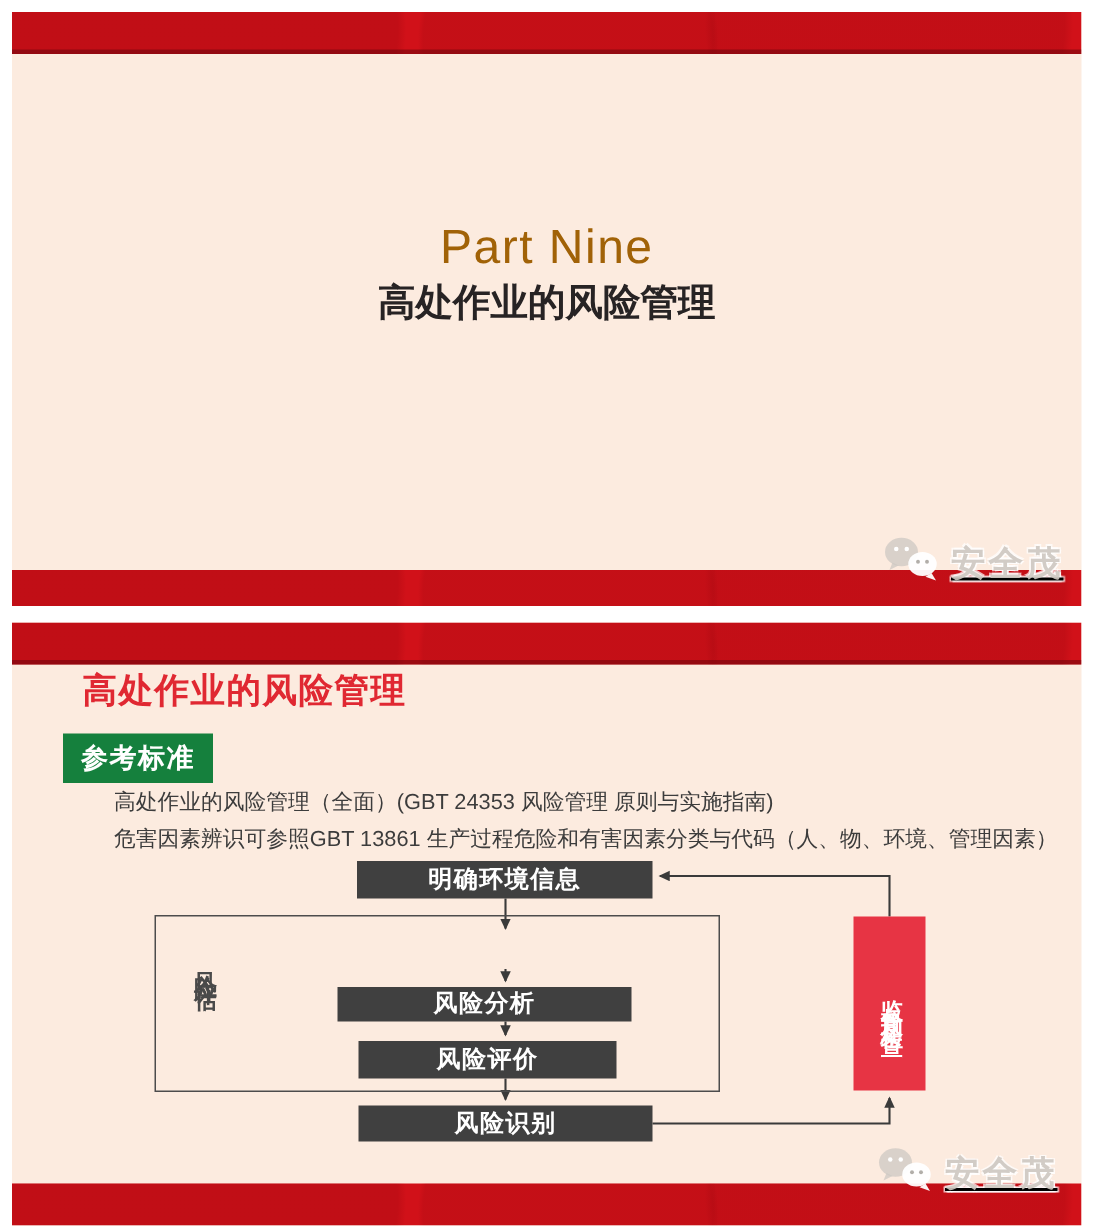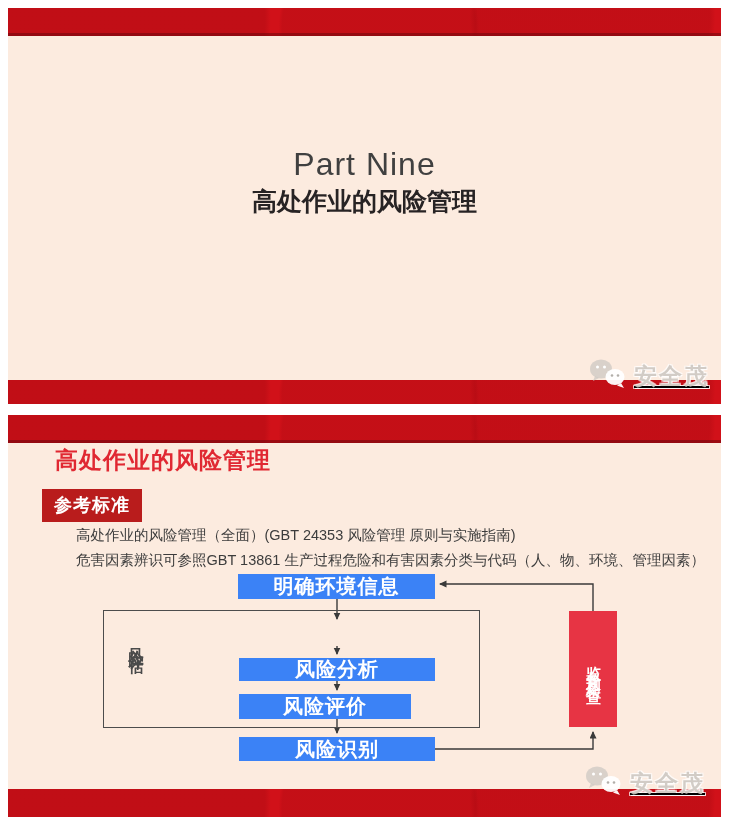--- a/index.html
+++ b/index.html
@@ -28,21 +28,21 @@
   }
   .redbar.top    { top: 0; height: 28px; box-shadow: inset 0 -3px 0 rgba(90,5,10,.45); }
   .redbar.bottom { bottom: 0; }
   #slide1 .redbar.bottom { height: 24px; }
   #slide2 .redbar.bottom { height: 28px; }
 
   
   .part-label {
     position: absolute; top: 138px; left: 0; width: 100%;
     text-align: center;
-    font-size: 32px; font-weight: 500; color: #404040;
+    font-size: 32px; font-weight: 500; color: #a16207;
     letter-spacing: 1px;
   }
   .s1-title {
     position: absolute; top: 177px; left: 0; width: 100%;
     text-align: center;
     font-size: 25px; font-weight: bold; color: #272324;
   }
 
   
   .watermark {
@@ -62,41 +62,41 @@
   }
 
   
   .s2-title {
     position: absolute; top: 30px; left: 47px;
     font-size: 23px; font-weight: bold; color: #e02832;
     letter-spacing: 1px;
   }
   .ref-badge {
     position: absolute; top: 74px; left: 34px;
-    background: #b91c1c; color: #ffffff;
+    background: #15803d; color: #ffffff;
     font-size: 18px; font-weight: bold;
     padding: 4px 12px 5px 12px; letter-spacing: 1px;
   }
   .ref-text {
     position: absolute; top: 108px; left: 49px; width: 640px;
     font-size: 14.5px; color: #3c3c3c; line-height: 25px; margin-left: 19px;
   }
 
   .flow-arrows { position: absolute; left: 0; top: 0; pointer-events: none; }
 
   .fbox {
     position: absolute;
-    background: #3b82f6; color: #ffffff;
+    background: #404040; color: #ffffff;
     display: flex; align-items: center; justify-content: center;
-    font-size: 20px; font-weight: bold; letter-spacing: 1px;
+    font-size: 16px; font-weight: bold; letter-spacing: 1px;
     z-index: 2;
   }
   #fbox-env      { left: 230px; top: 159px; width: 197px; height: 25px; }
   #fbox-identify { left: 231px; top: 208px; width: 196px; height: 23px; }
-  #fbox-analyze  { left: 231px; top: 243px; width: 196px; height: 23px; }
+  #fbox-analyze  { left: 217px; top: 243px; width: 196px; height: 23px; }
   #fbox-evaluate { left: 231px; top: 279px; width: 172px; height: 25px; }
   #fbox-respond  { left: 231px; top: 322px; width: 196px; height: 24px; }
 
   .group-rect {
     position: absolute; left: 95px; top: 195px; width: 377px; height: 118px;
     border: 1px solid #4c4c4c;
     z-index: 1;
   }
   .group-label {
     position: absolute; left: 118px; top: 220px; height: 80px;

